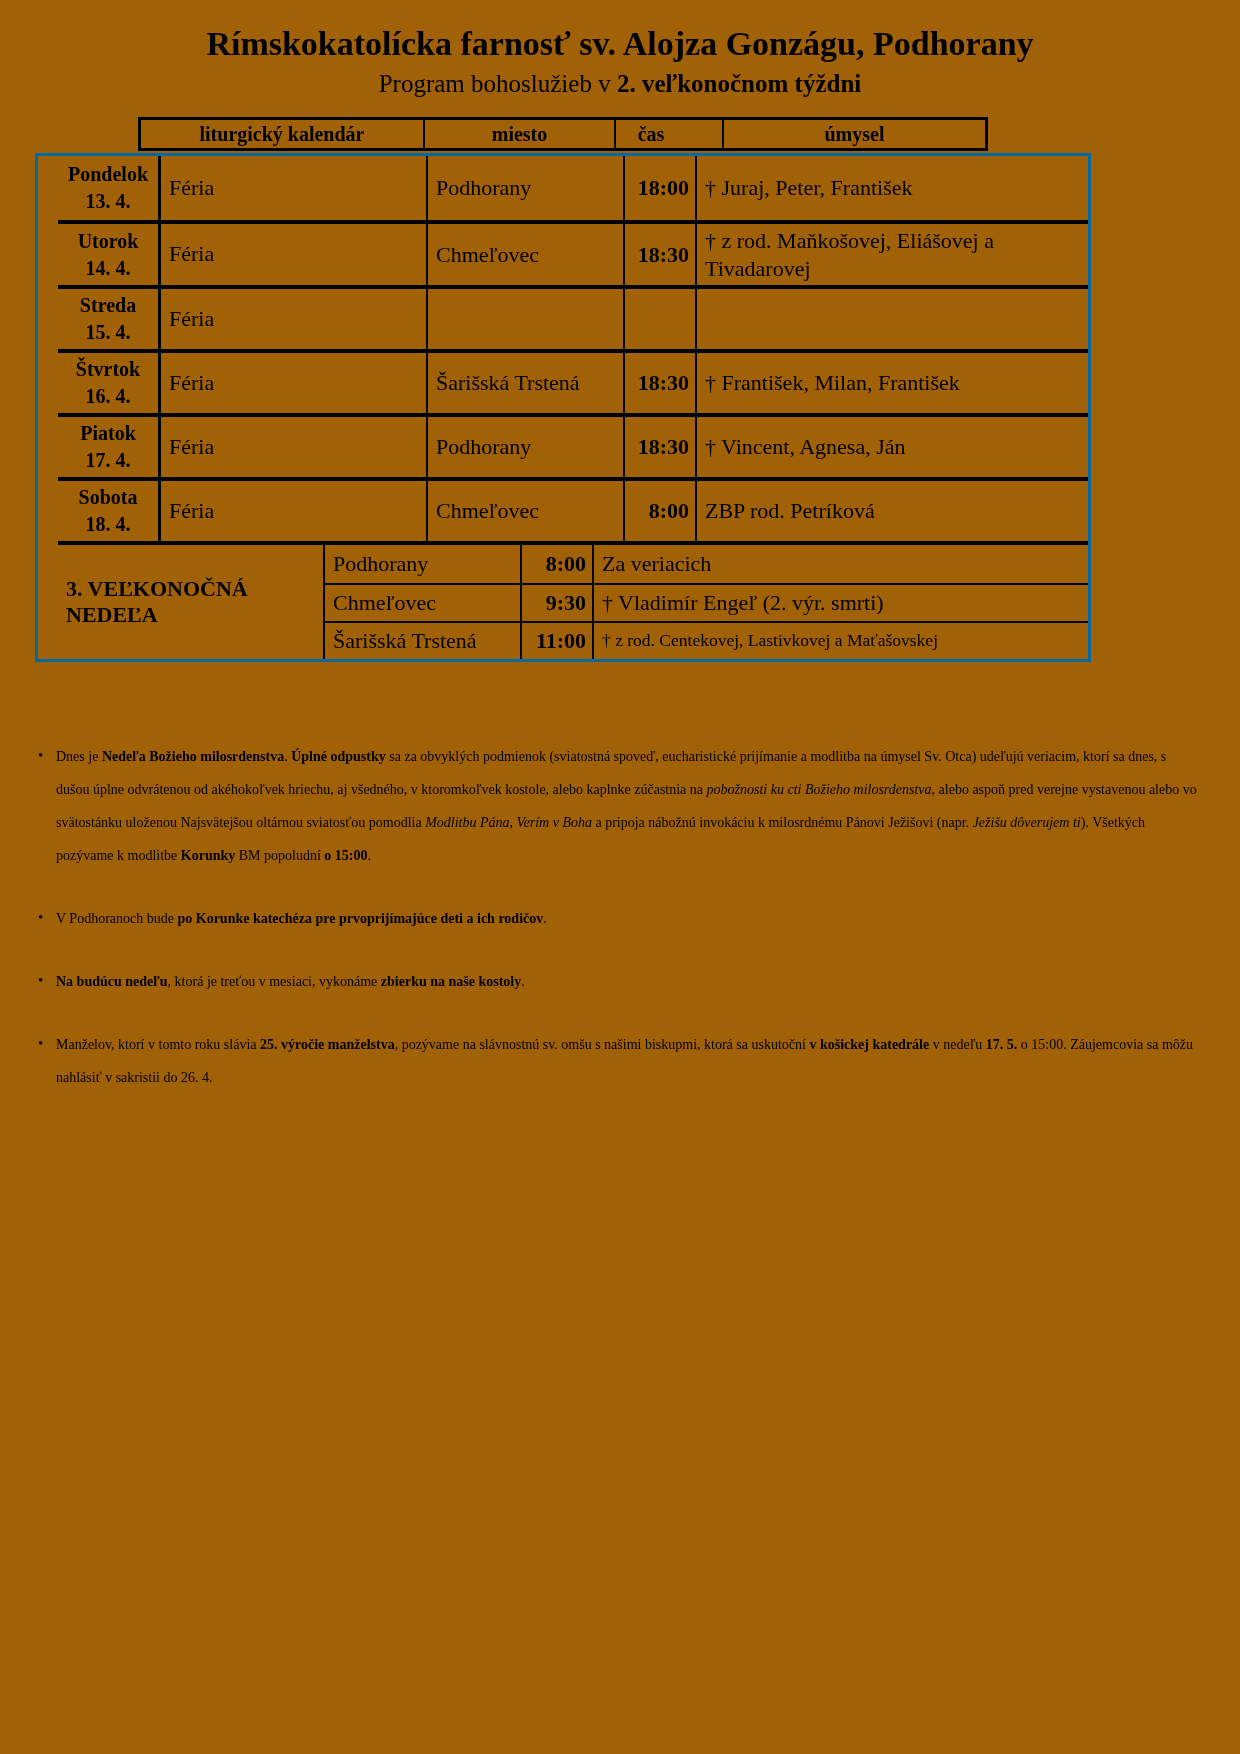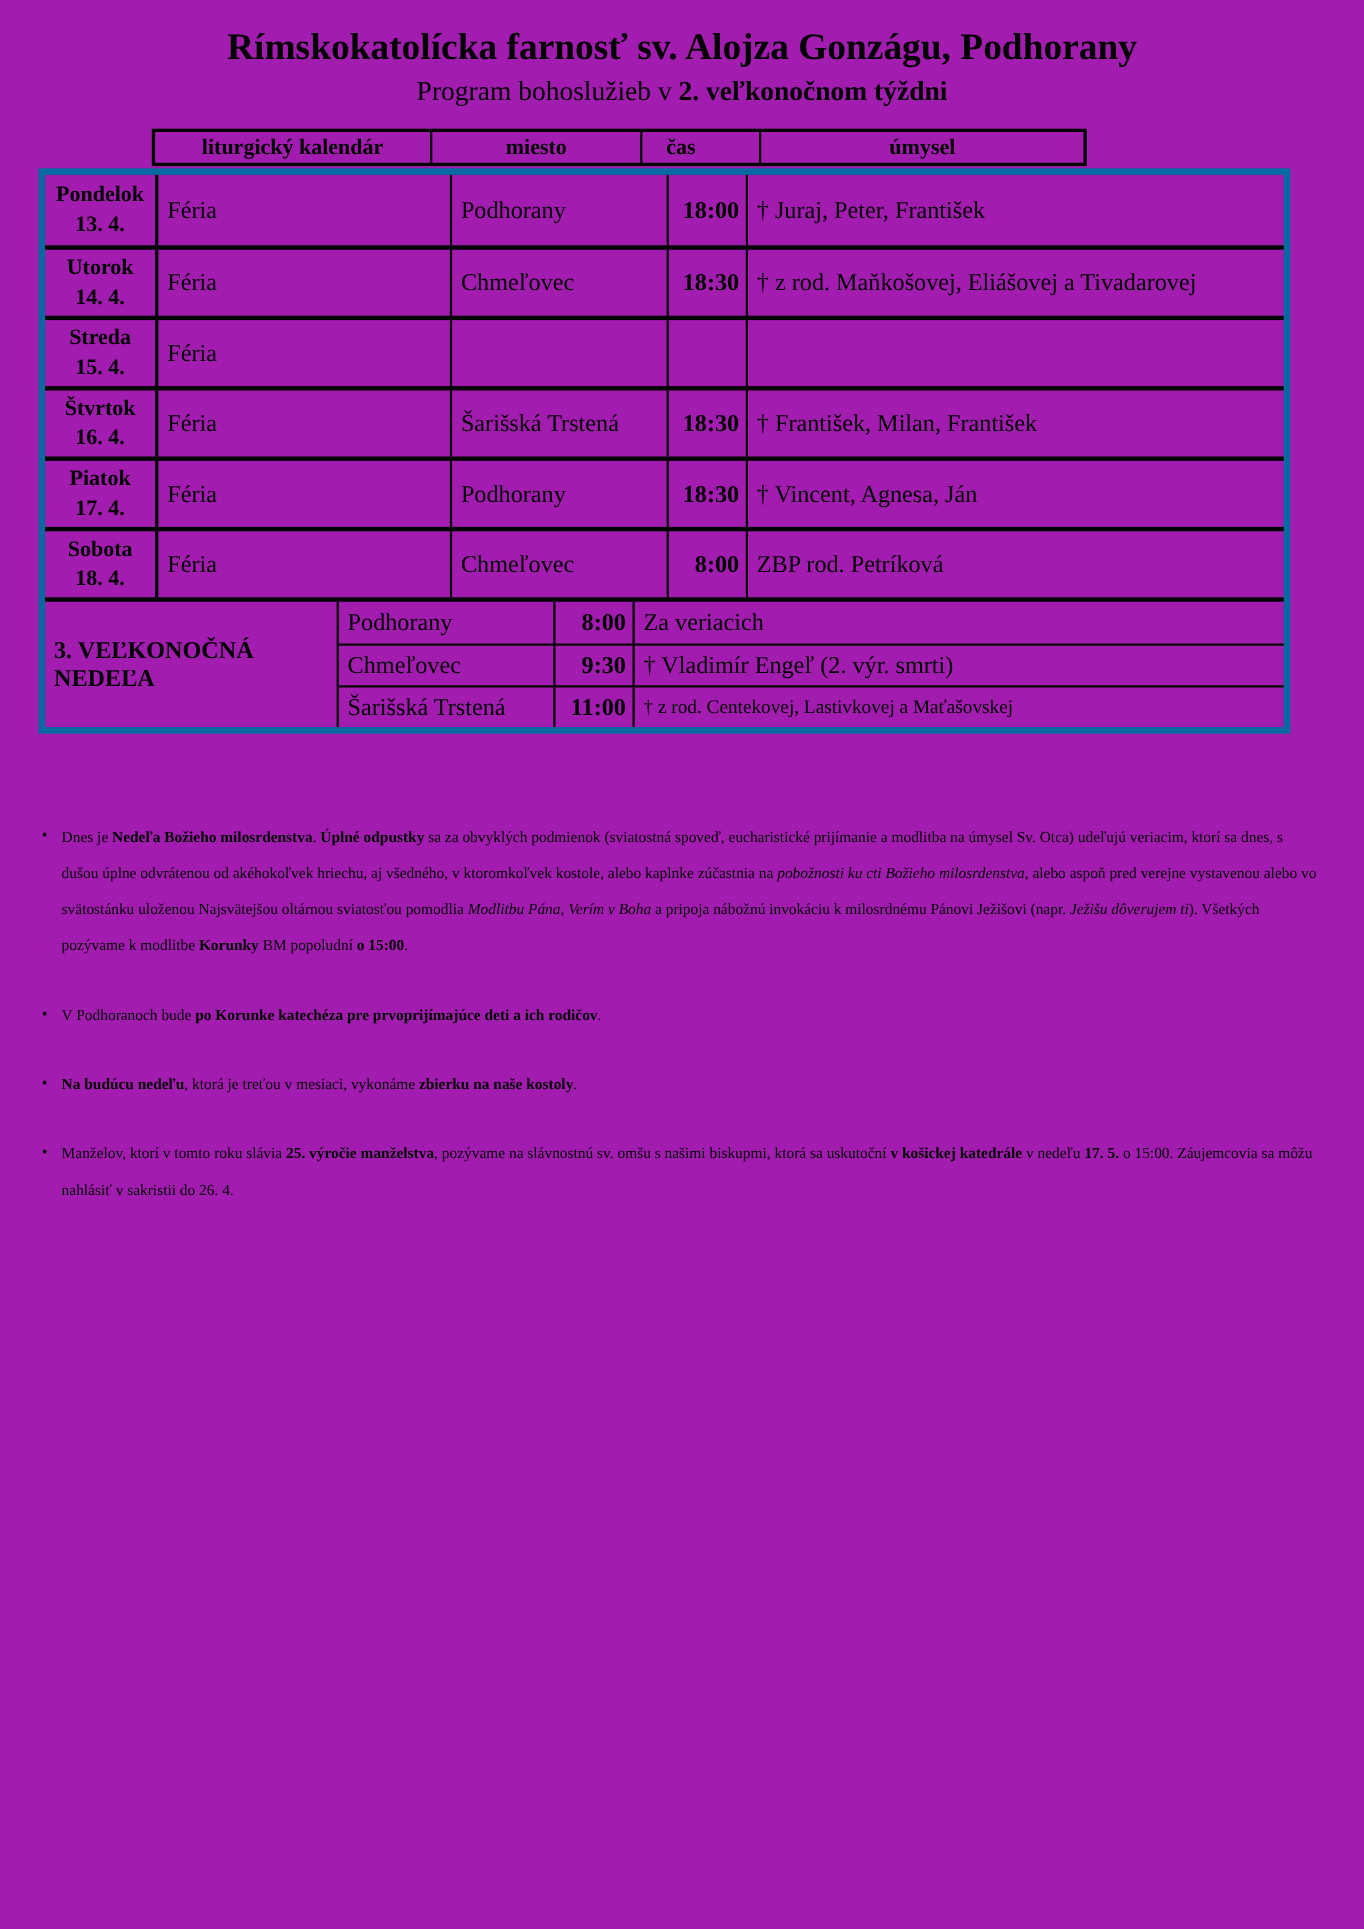--- a/index.html
+++ b/index.html
@@ -1,20 +1,20 @@
 <!DOCTYPE html>
 <html><head>
 <meta charset="utf-8">
 <style>
   html, body { margin: 0; padding: 0; background: #ffffff; }
   .page {
     position: relative;
     width: 1240px;
     min-height: 1754px;
-    background: #a21caf;
+    background: #a16207;
     color: #000000;
     font-family: "Liberation Serif", "DejaVu Serif", serif;
     box-sizing: border-box;
     padding-top: 24px;
   }
   * { box-sizing: border-box; }
   .b { font-weight: bold; }
   .i { font-style: italic; }
 
   .doc-title {
@@ -37,29 +37,30 @@
     display: flex;
     margin-left: 103px;
     width: 850px;
     border: 3px solid #000;
     height: 34px;
   }
   .sched-header .hcell {
     display: flex; align-items: center; justify-content: center;
     font-weight: bold; font-size: 20px;
   }
-  .hcell-calendar { width: 250px; text-align: right; }
+  .hcell-calendar { width: 282px; text-align: right; }
   .hcell-miesto { width: 191px; border-left: 2px solid #000; }
   .hcell-cas { width: 72px; border-left: 2px solid #000; }
   .hcell-umysel { width: 310px; border-left: 2px solid #000; flex: 1; margin-left: 36px; }
 
   .sched-body {
     margin-top: 2px;
-    width: 1138px;
-    border: 6px solid #0369a1;
+    width: 1056px;
+    border: 3px solid #0369a1;
+    padding-left: 20px;
   }
   .srow { display: flex; min-height: 64px; }
   .srow + .srow { border-top: 4px solid #000; }
   .day-cell {
     width: 103px;
     border-right: 3px solid #000;
     display: flex; flex-direction: column;
     align-items: center; justify-content: center;
     text-align: center;
     font-weight: bold; font-size: 20px; line-height: 1.35;

